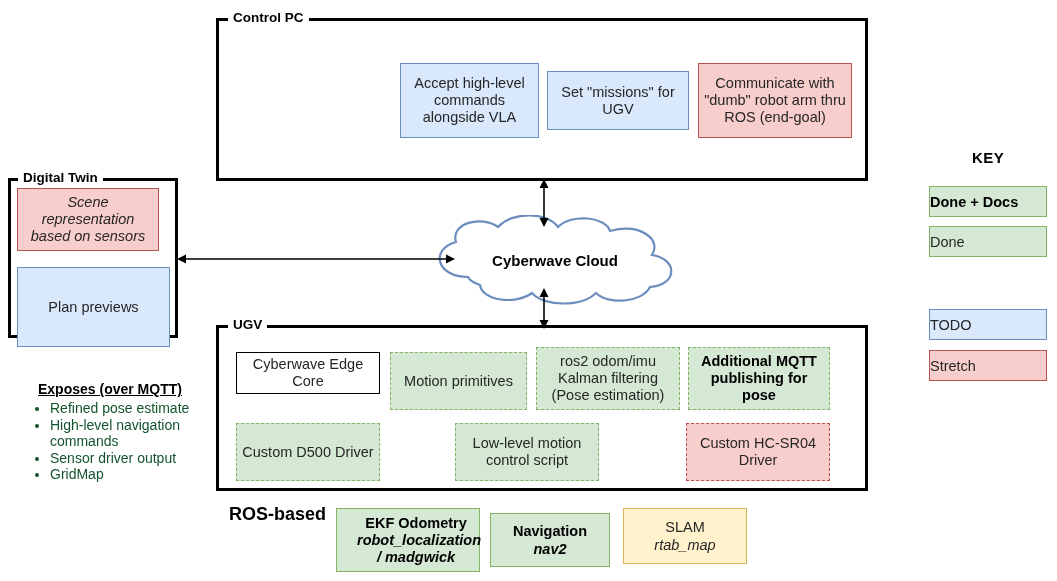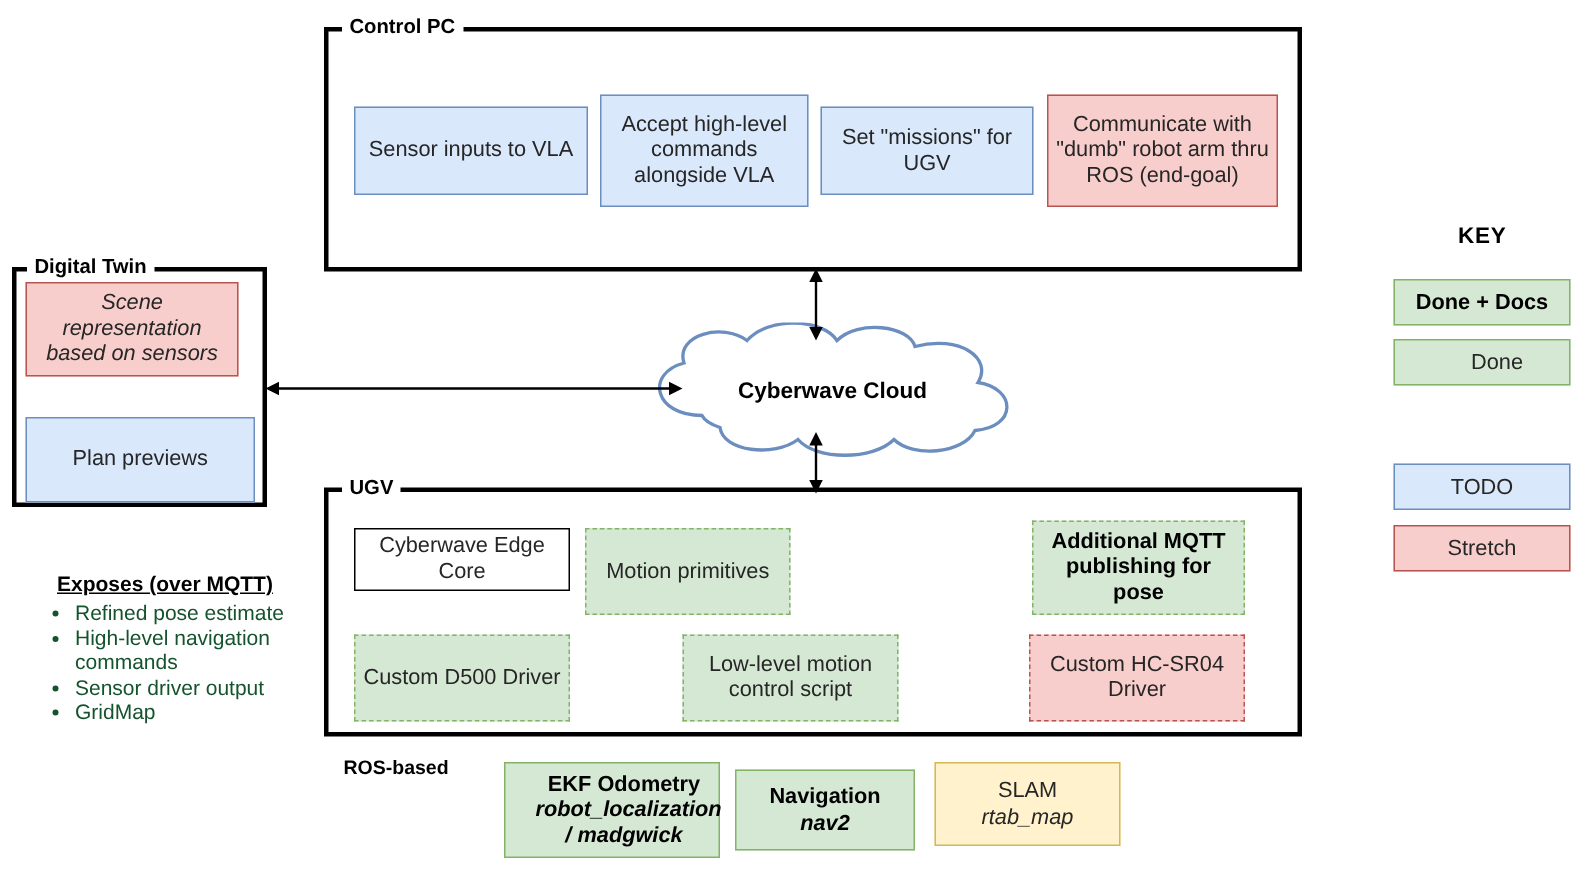--- a/index.html
+++ b/index.html
@@ -39,70 +39,67 @@
     width:100%;text-align:center;
   }
 
   
   .arrow{position:absolute;}
 
   
   .key-title{position:absolute;font-weight:bold;font-size:15px;letter-spacing:.5px;}
   .key-item{
     position:absolute;box-sizing:border-box;border-width:1.6px;border-style:solid;
-    display:flex;align-items:center;justify-content:center;font-size:14.5px;color:#262626;
+    display:flex;align-items:center;font-size:14.5px;color:#262626;
   }
 
   
   .exposes-title{
     position:absolute;font-weight:bold;font-size:14px;text-decoration:underline;
     white-space:nowrap;
     text-align:center;
   }
   .exposes-list{
     position:absolute;margin:0;padding-left:20px;font-size:14px;line-height:16.5px;
     color:#14532d;list-style-type:disc;width:200px;
   }
   .exposes-list li{margin:0;padding:0;}
 
-  .ros-label{position:absolute;font-weight:bold;font-size:13px;}
+  .ros-label{position:absolute;font-weight:bold;font-size:18px;}
   .ital{font-style:italic;}
 </style>
 </head>
 <body>
 
 <div class="stage">
 
   <div class="group" style="left:216px;top:18px;width:652px;height:163px;"></div>
   <div class="group-label" style="left:228px;top:11px;">Control PC</div>
 
-  <div class="node blue solid" style="left:236px;top:71px;width:156px;height:59px;">
-    <span>Sensor inputs to VLA</span>
-  </div>
 
   <div class="node blue solid" style="left:400px;top:63px;width:139px;height:75px;">
     <span>Accept high-level commands alongside VLA</span>
   </div>
 
   <div class="node blue solid" style="left:547px;top:71px;width:142px;height:59px;">
     <span>Set "missions" for UGV</span>
   </div>
 
   <div class="node red solid" style="left:698px;top:63px;width:154px;height:75px;">
     <span>Communicate with "dumb" robot arm thru ROS (end-goal)</span>
   </div>
 
   <div class="group" style="left:8px;top:178px;width:170px;height:160px;"></div>
   <div class="group-label" style="left:18px;top:171px;">Digital Twin</div>
 
   <div class="node red solid" style="left:17px;top:188px;width:142px;height:63px;font-style:italic;">
     <span>Scene representation based on sensors</span>
   </div>
 
-  <div class="node blue solid" style="left:17px;top:278px;width:153px;height:57px;">
+  <div class="node blue solid" style="left:17px;top:267px;width:153px;height:80px;">
     <span>Plan previews</span>
   </div>
 
   <div class="cloud" style="left:420px;top:215px;width:270px;height:92px;">
     <svg width="270" height="92" viewBox="0 0 270 92">
       <path d="M 48 62
                C 16 62 10 34 36 27
                C 30 8 62 0 78 12
                C 92 -4 128 -3 138 12
                C 152 -2 186 2 190 16
@@ -144,20 +141,23 @@
   <div class="group-label" style="left:228px;top:318px;">UGV</div>
 
   <div class="node white solid" style="left:236px;top:352px;width:144px;height:42px;">
     <span>Cyberwave Edge Core</span>
   </div>
 
   <div class="node green dashed" style="left:390px;top:352px;width:137px;height:58px;">
     <span>Motion primitives</span>
   </div>
 
+  <div class="node green dashed" style="left:536px;top:347px;width:144px;height:63px;">
+    <span>ros2 odom/imu Kalman filtering (Pose estimation)</span>
+  </div>
 
   <div class="node green dashed bold" style="left:688px;top:347px;width:142px;height:63px;">
     <span>Additional MQTT publishing for pose</span>
   </div>
 
   <div class="node green dashed" style="left:236px;top:423px;width:144px;height:58px;">
     <span>Custom D500 Driver</span>
   </div>
 
   <div class="node green dashed" style="left:455px;top:423px;width:144px;height:58px;">
@@ -191,21 +191,21 @@
     <li>High-level navigation commands</li>
     <li>Sensor driver output</li>
     <li>GridMap</li>
   </ul>
 
   <div class="key-title" style="left:972px;top:149px;">KEY</div>
 
   <div class="key-item" style="left:929px;top:186px;width:118px;height:31px;background:#d5e8d4;border-color:#82b366;">
     <span class="bold">Done + Docs</span>
   </div>
-  <div class="key-item" style="left:929px;top:226px;width:118px;height:31px;background:#d5e8d4;border-color:#82b366;padding-left:20px;">
+  <div class="key-item" style="left:929px;top:226px;width:118px;height:31px;background:#d5e8d4;border-color:#82b366;">
     <span>Done</span>
   </div>
   <div class="key-item" style="left:929px;top:309px;width:118px;height:31px;background:#dae8fc;border-color:#6c8ebf;">
     <span>TODO</span>
   </div>
   <div class="key-item" style="left:929px;top:350px;width:118px;height:31px;background:#f8cecc;border-color:#b85450;">
     <span>Stretch</span>
   </div>
 
 </div>

